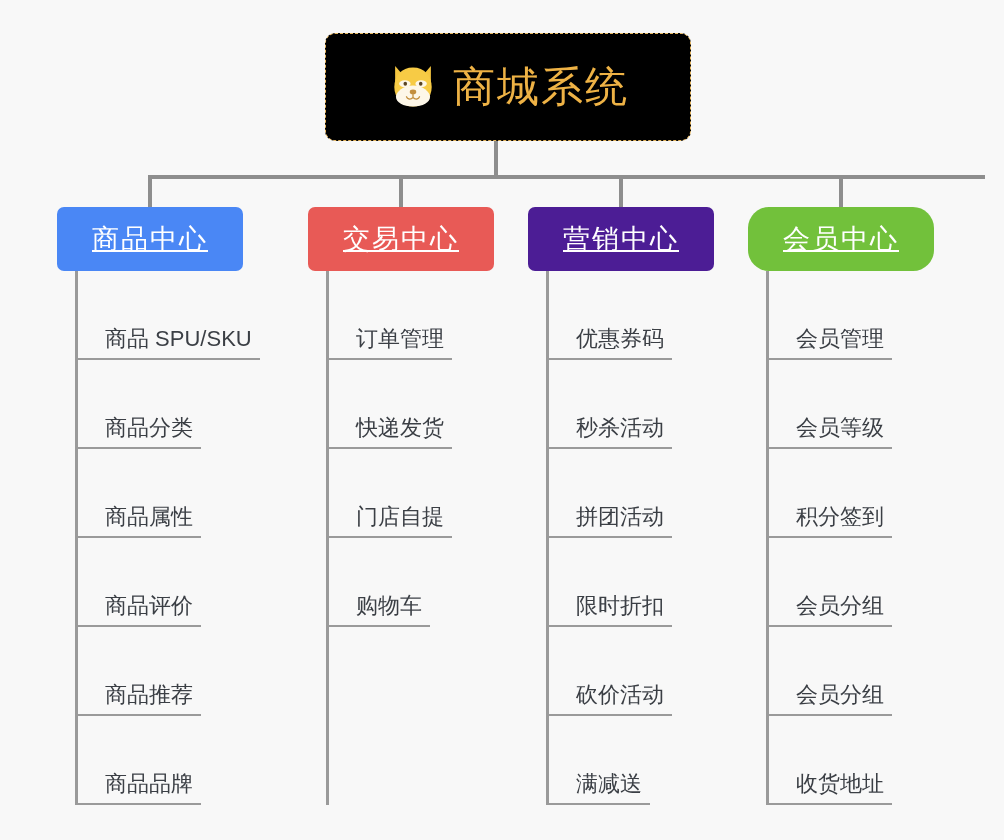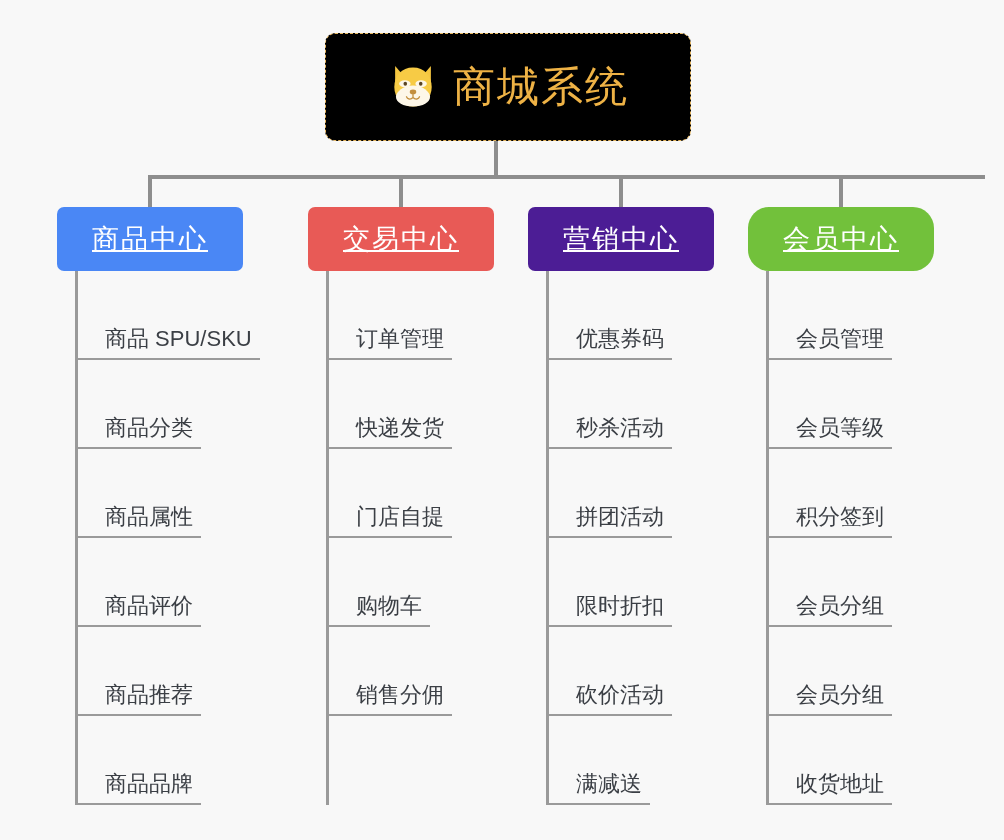--- a/index.html
+++ b/index.html
@@ -215,24 +215,20 @@
           <div class="leaf-underline" style="width: 126px;"></div>
         </div>
         <div class="leaf">
           <span class="leaf-label">门店自提</span>
           <div class="leaf-underline" style="width: 126px;"></div>
         </div>
         <div class="leaf">
           <span class="leaf-label">购物车</span>
           <div class="leaf-underline" style="width: 104px;"></div>
         </div>
-        <div class="leaf">
-          <span class="leaf-label">销售分佣</span>
-          <div class="leaf-underline" style="width: 126px;"></div>
-        </div>
       </div>
   </div>
 
   <div class="column" style="left:528px">
     <div class="cat-box" style="background: #4c1d95;">
       <span class="cat-label">营销中心</span>
     </div>
     <div class="spine" style="height: 534px;"></div>
     <div class="leaf-list">
         <div class="leaf">

